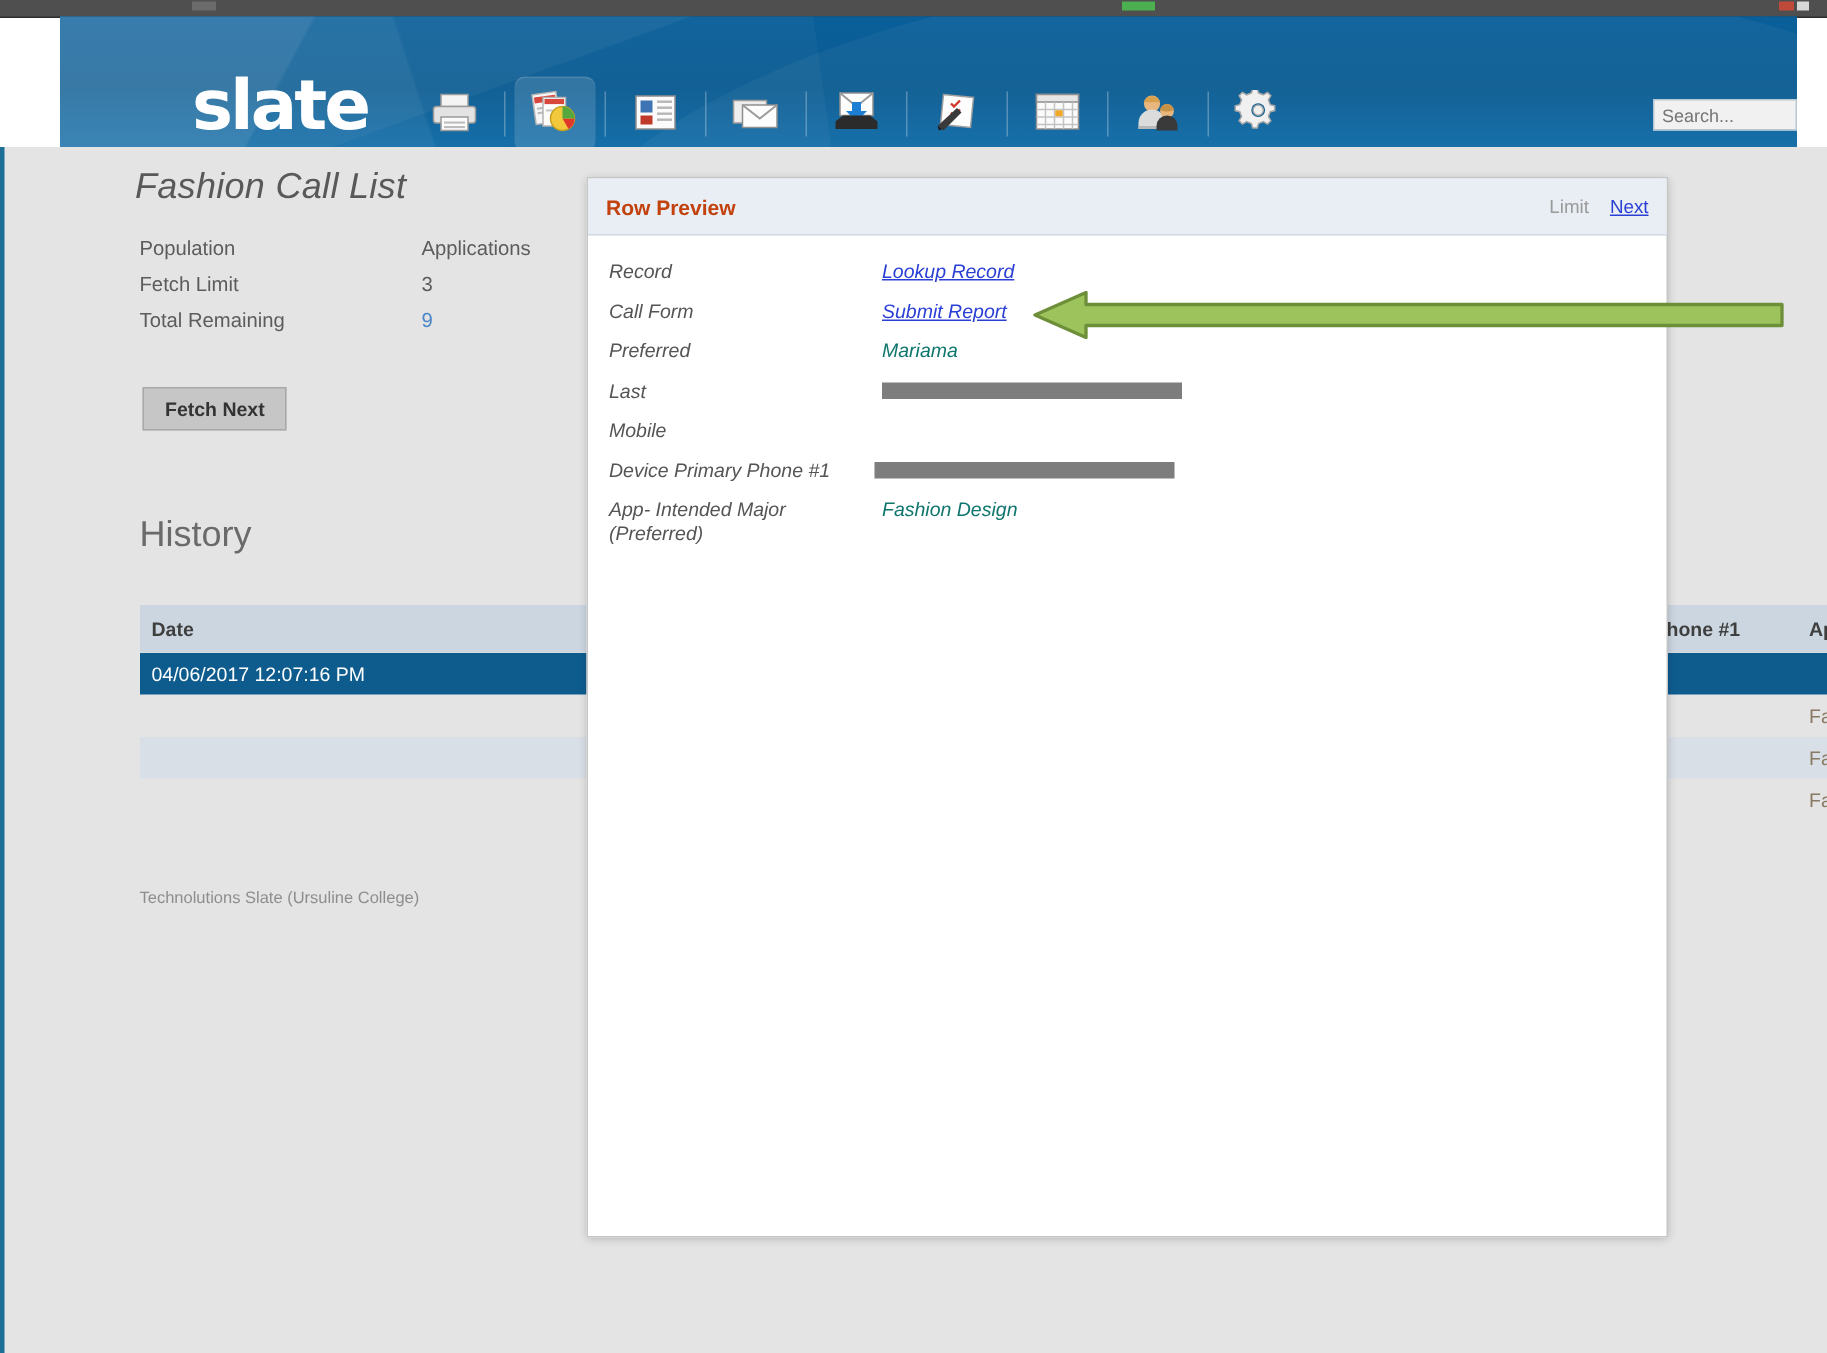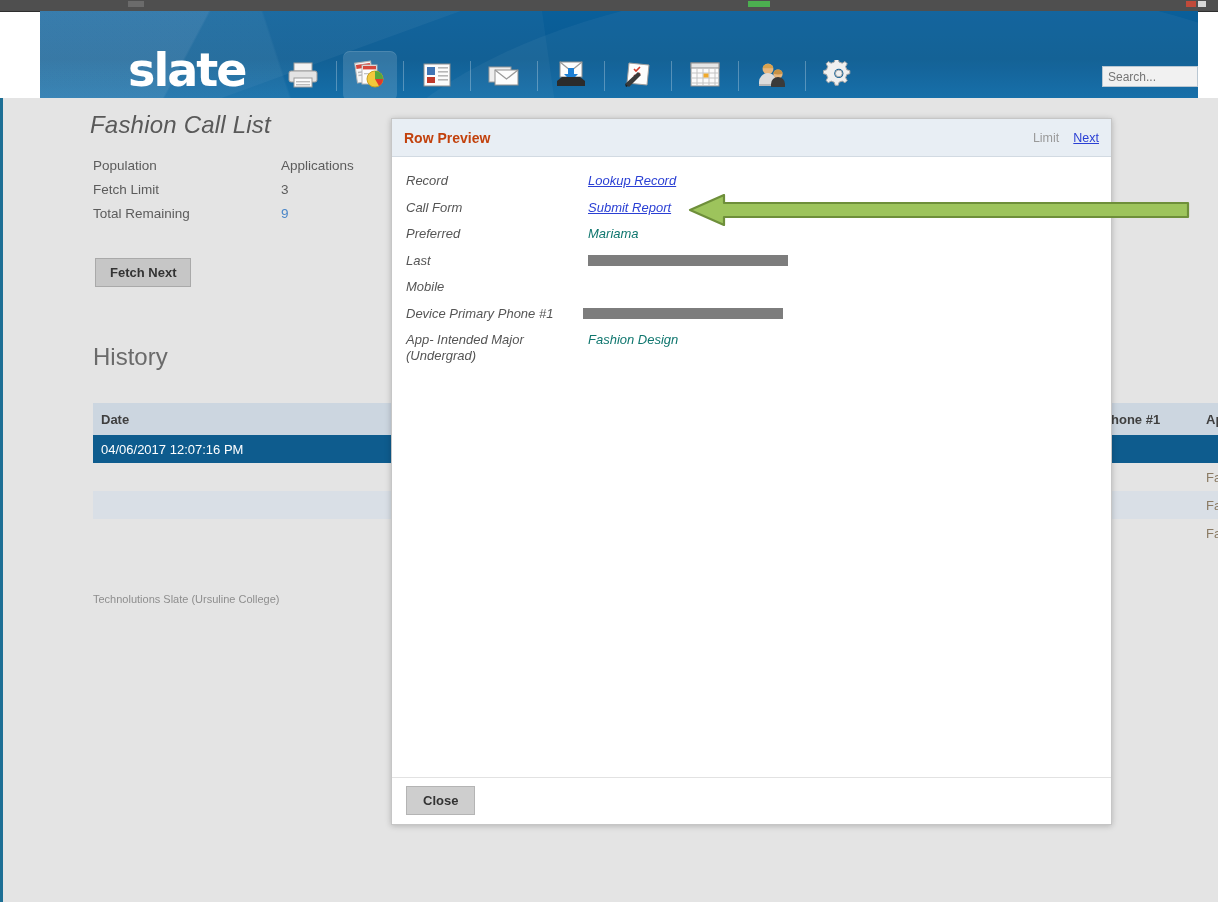--- a/index.html
+++ b/index.html
@@ -584,28 +584,25 @@
 
 
     <div class="field-row">
       <div class="field-label">Device Primary Phone #1</div>
       <div class="field-value">
         <span class="redacted w-phone"></span>
       </div>
     </div>
 
     <div class="field-row">
-      <div class="field-label">App- Intended Major (Undergrad)</div>
+      <div class="field-label">App- Intended Major (Preferred)</div>
       <div class="field-value">Fashion Design</div>
     </div>
 
   </div>
 
-  <div class="modal-footer">
-    <button class="close-btn">Close</button>
-  </div>
 </div>
 
 <div class="annot-arrow">
   <svg width="502" height="32" viewBox="0 0 502 32">
     <path d="M2 16 L36 1 L36 9 L500 9 L500 23 L36 23 L36 31 Z" fill="#9dc45c" stroke="#6e8f3a" stroke-width="2.2" stroke-linejoin="round"></path>
   </svg>
 </div>
 
 </body></html>

